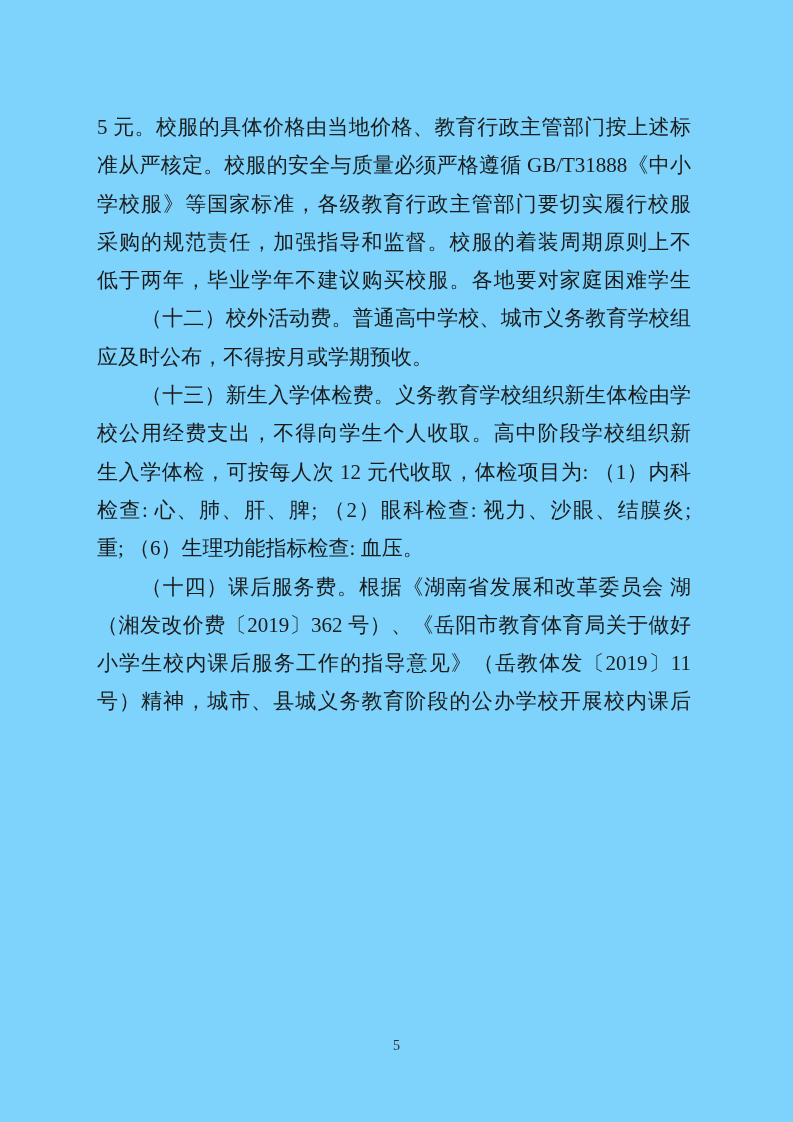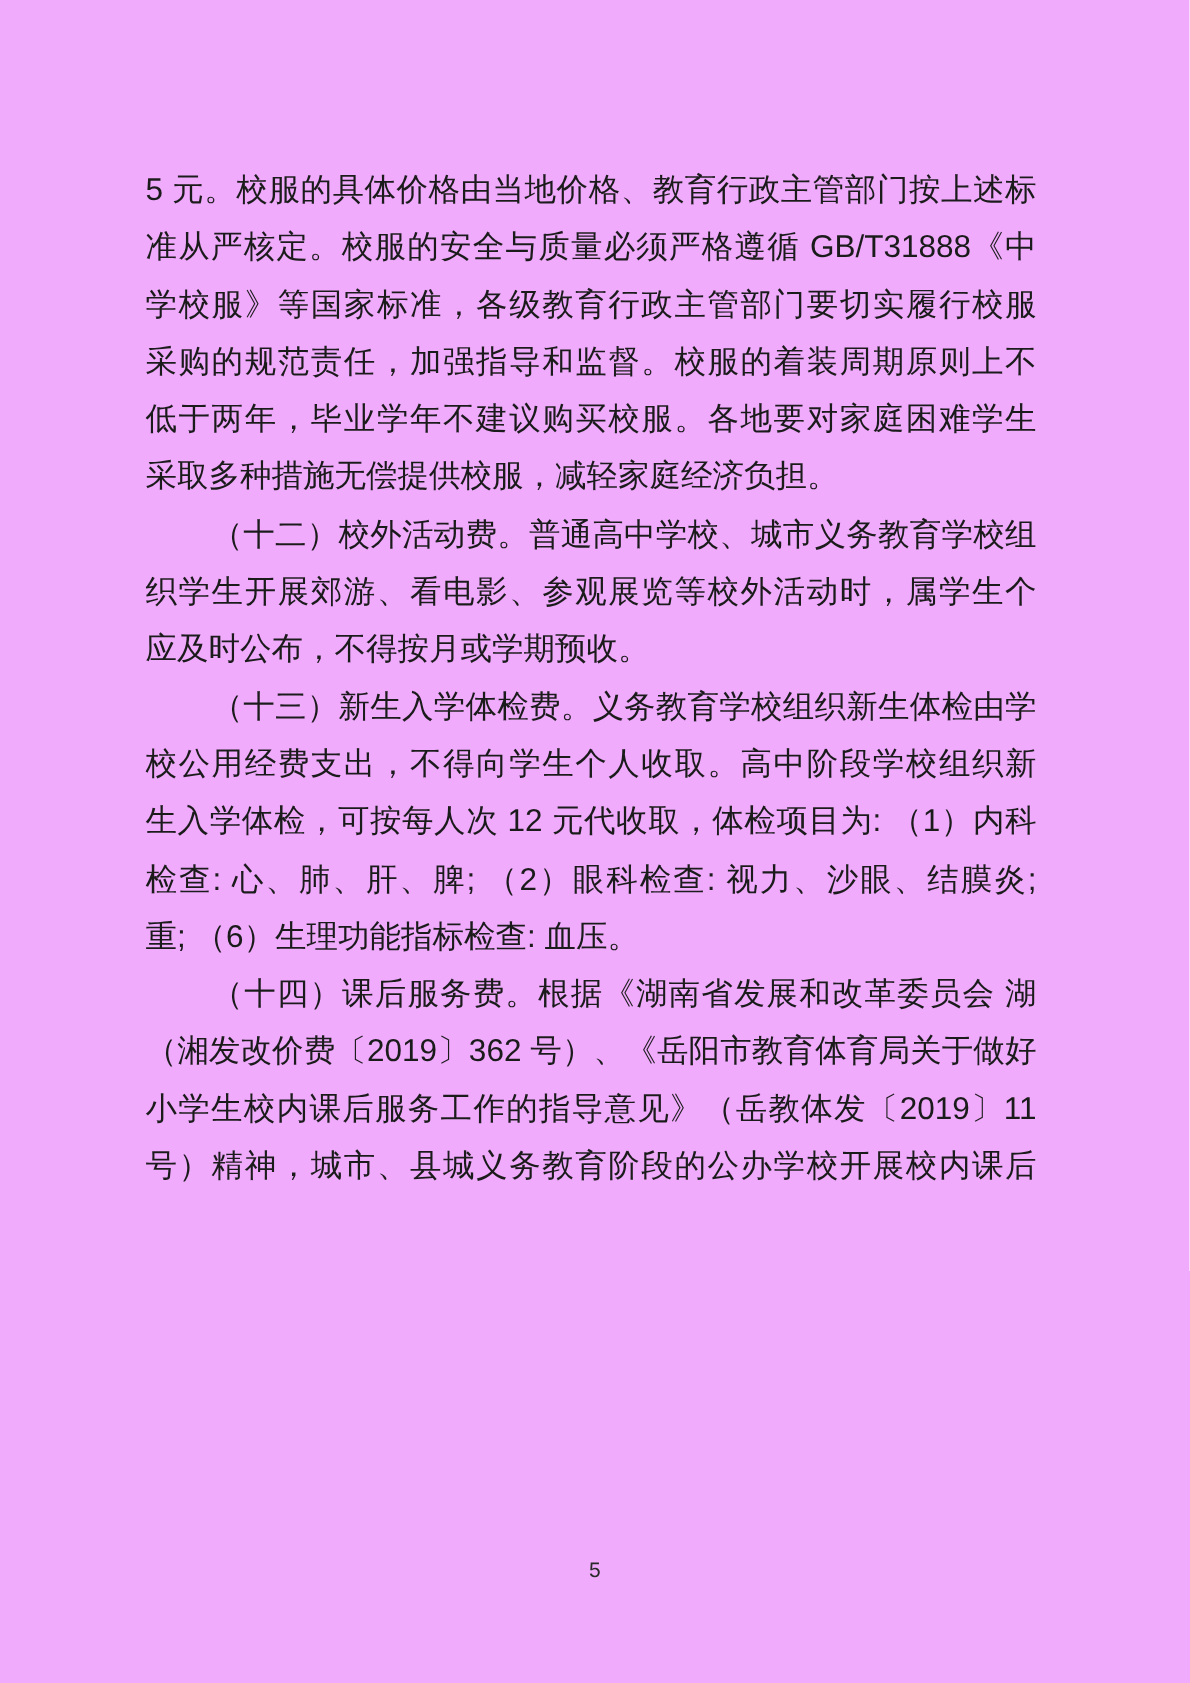--- a/index.html
+++ b/index.html
@@ -9,23 +9,23 @@
   }
   body {
     width: 793px;
     height: 1122px;
     position: relative;
   }
   .page {
     position: relative;
     width: 793px;
     height: 1122px;
-    background: #f0abfc;
+    background: #7dd3fc;
     overflow: hidden;
-    font-family: Liberation Sans, sans-serif;
+    font-family: Liberation Serif, serif;
     color: #1b1b1b;
   }
   .text-block {
     position: absolute;
     left: 97px;
     top: 108px;
     width: 594px;
   }
   .line {
     font-size: 21px;
@@ -61,23 +61,21 @@
 </head>
 <body>
 
 <div class="page">
   <div class="text-block">
       <div class="line">5 元。校服的具体价格由当地价格、教育行政主管部门按上述标</div>
       <div class="line">准从严核定。校服的安全与质量必须严格遵循 GB/T31888《中小</div>
       <div class="line">学校服》等国家标准，各级教育行政主管部门要切实履行校服</div>
       <div class="line">采购的规范责任，加强指导和监督。校服的着装周期原则上不</div>
       <div class="line">低于两年，毕业学年不建议购买校服。各地要对家庭困难学生</div>
-      <div class="line end">采取多种措施无偿提供校服，减轻家庭经济负担。</div>
       <div class="line indent">（十二）校外活动费。普通高中学校、城市义务教育学校组</div>
-      <div class="line">织学生开展郊游、看电影、参观展览等校外活动时，属学生个</div>
       <div class="line end">应及时公布，不得按月或学期预收。</div>
       <div class="line indent">（十三）新生入学体检费。义务教育学校组织新生体检由学</div>
       <div class="line">校公用经费支出，不得向学生个人收取。高中阶段学校组织新</div>
       <div class="line">生入学体检，可按每人次 12 元代收取，体检项目为: （1）内科</div>
       <div class="line">检查: 心、肺、肝、脾; （2）眼科检查: 视力、沙眼、结膜炎;</div>
       <div class="line end">重; （6）生理功能指标检查: 血压。</div>
       <div class="line indent">（十四）课后服务费。根据《湖南省发展和改革委员会 湖</div>
       <div class="line">（湘发改价费〔2019〕362 号）、《岳阳市教育体育局关于做好中</div>
       <div class="line">小学生校内课后服务工作的指导意见》（岳教体发〔2019〕11</div>
       <div class="line">号）精神，城市、县城义务教育阶段的公办学校开展校内课后</div>

